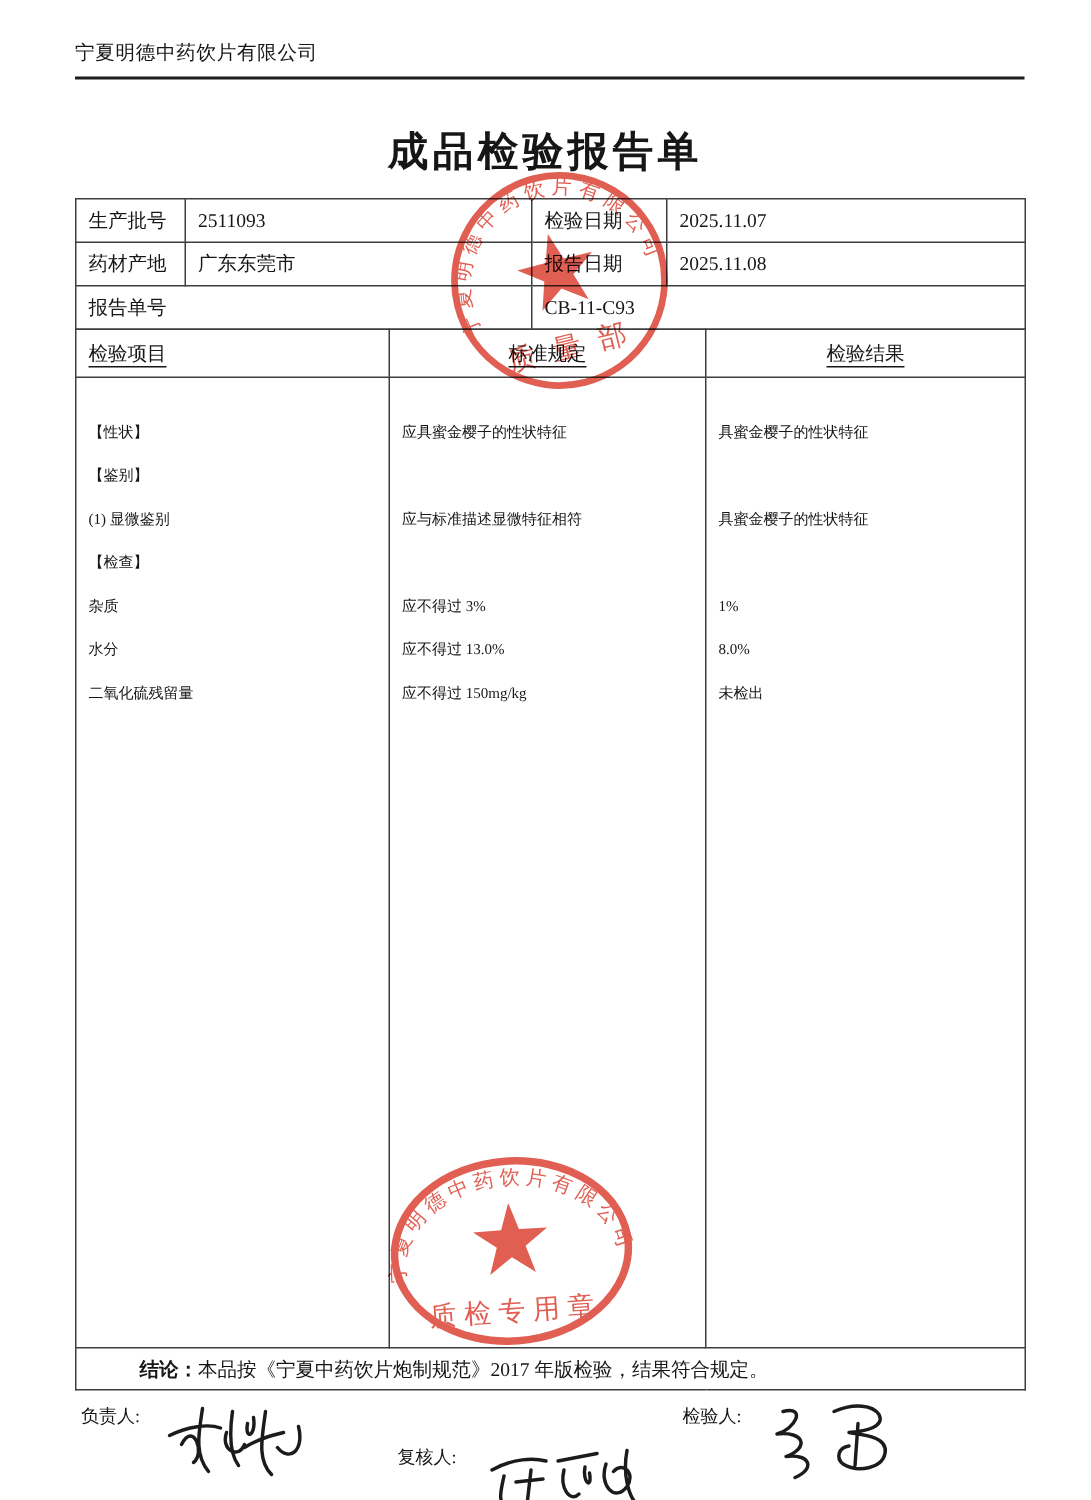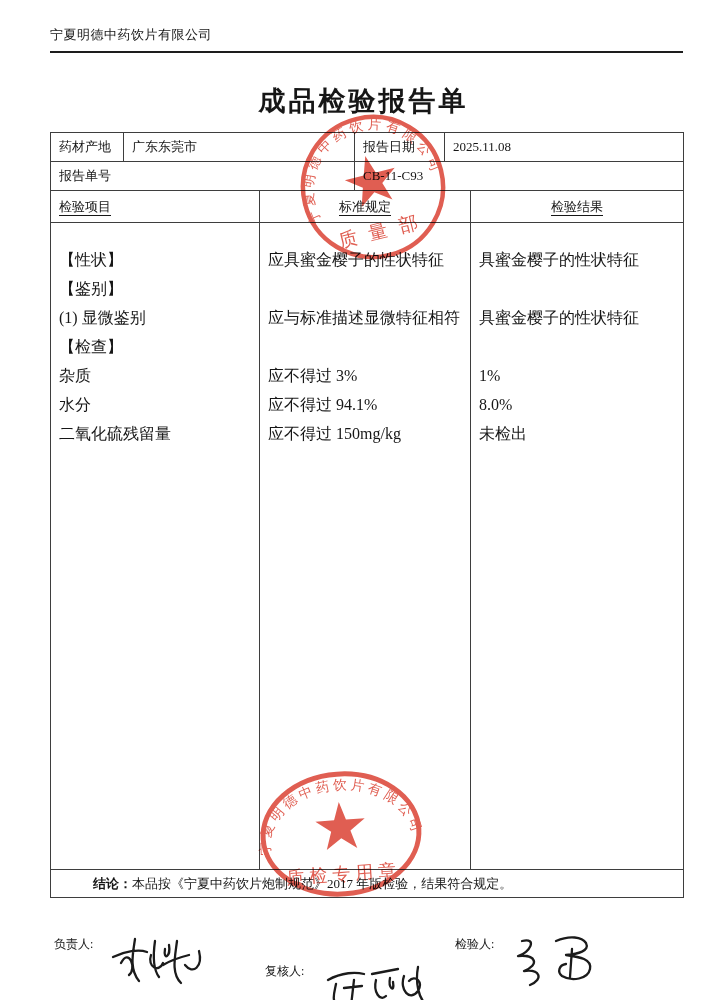--- a/index.html
+++ b/index.html
@@ -23,21 +23,21 @@
   
   .tables{position:absolute;left:50px;top:132px;width:633px;}
   table{border-collapse:collapse;table-layout:fixed;width:633px;}
   td{border:1px solid #3e3e3e;font-size:13px;padding:0 8px;overflow:hidden;white-space:nowrap;}
   .info-table td{height:28px;}
   .insp-table{margin-top:-1px;}
   .insp-head td{height:31px;}
   .insp-head .u{text-decoration:underline;text-underline-offset:4px;}
   .c{text-align:center;}
   .body-cell{vertical-align:top;height:624px;padding-top:22px;}
-  .tline{height:29px;line-height:29px;font-size:16px;}
+  .tline{height:29px;line-height:29px;font-size:10px;}
   .concl-row td{height:27px;}
   .concl-label{font-weight:bold;margin-left:34px;}
   
   .signs{position:absolute;left:50px;top:933px;width:633px;height:62px;font-size:12px;}
   .sig-group{position:absolute;top:0;display:flex;align-items:flex-start;}
   .sig-group .lbl{padding-top:3px;}
   .sig-svg{margin-left:14px;margin-top:-4px;}
   .sig-svg path{fill:none;stroke:#1b1b1b;stroke-width:2.3;stroke-linecap:round;stroke-linejoin:round;}
   
   .stamp{position:absolute;mix-blend-mode:multiply;opacity:.82;}
@@ -58,20 +58,26 @@
   <div class="tables">
 
     <table class="info-table">
       <colgroup>
           <col style="width:73px">
           <col style="width:231px">
           <col style="width:90px">
           <col style="width:239px">
         </colgroup>
       <tbody>
+      <tr>
+        <td>生产批号</td>
+        <td>2511093</td>
+        <td>检验日期</td>
+        <td>2025.11.07</td>
+      </tr>
       <tr>
         <td>药材产地</td>
         <td>广东东莞市</td>
         <td>报告日期</td>
         <td>2025.11.08</td>
       </tr>
       <tr>
         <td colspan="2">报告单号</td>
         <td colspan="2">CB-11-C93</td>
       </tr>
@@ -99,21 +105,21 @@
           <div class="tline">杂质</div>
           <div class="tline">水分</div>
           <div class="tline">二氧化硫残留量</div>
         </td>
         <td class="body-cell">
           <div class="tline">应具蜜金樱子的性状特征</div>
           <div class="tline"></div>
           <div class="tline">应与标准描述显微特征相符</div>
           <div class="tline"></div>
           <div class="tline">应不得过 3%</div>
-          <div class="tline">应不得过 94.1%</div>
+          <div class="tline">应不得过 13.0%</div>
           <div class="tline">应不得过 150mg/kg</div>
         </td>
         <td class="body-cell">
           <div class="tline">具蜜金樱子的性状特征</div>
           <div class="tline"></div>
           <div class="tline">具蜜金樱子的性状特征</div>
           <div class="tline"></div>
           <div class="tline">1%</div>
           <div class="tline">8.0%</div>
           <div class="tline">未检出</div>

